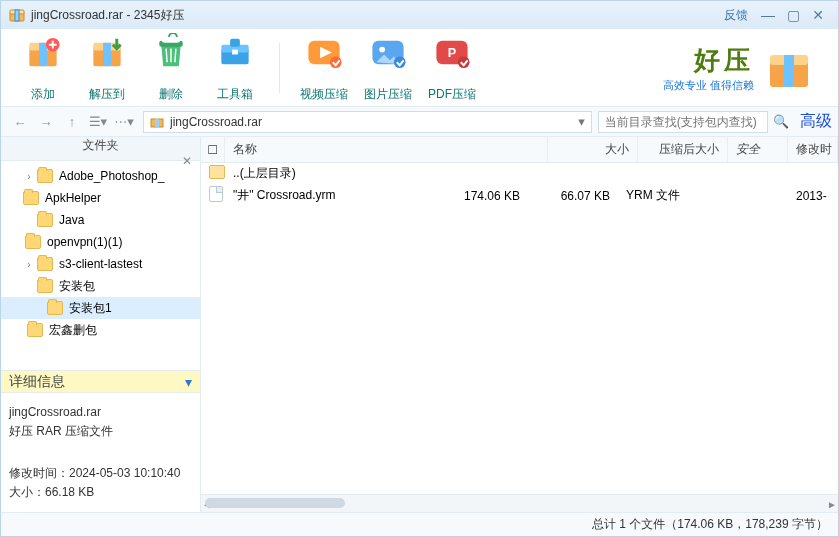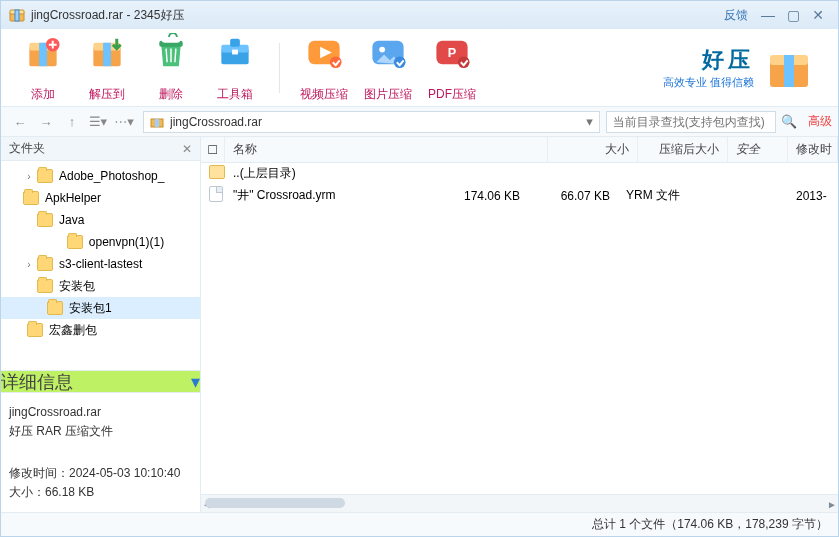--- a/index.html
+++ b/index.html
@@ -6,50 +6,50 @@
 body { background: #f0f0f0; width: 839px; height: 537px; overflow: hidden; }
 .window { width: 839px; height: 537px; background: #fff; border: 1px solid #bcd4ea; display: flex; flex-direction: column; position: relative; }
 .titlebar { height: 28px; background: linear-gradient(#e8f2fb, #dbeaf7); display: flex; align-items: center; padding: 0 8px; font-size: 12px; color: #333; }
 .titlebar .icon-app { width: 16px; height: 16px; margin-right: 6px; }
 .titlebar .spacer { flex: 1; }
 .titlebar .feedback { color: #3a77b5; margin-right: 7px; cursor: pointer; font-size: 12px; }
 .titlebar .winbtn { margin: 0 6px; cursor: pointer; color: #5b7a97; font-size: 14px; }
 .toolbar { height: 78px; background: #fff; display: flex; align-items: center; padding: 0 10px; border-bottom: 1px solid #e3ecf3; }
 .toolbar .tbtn { display: flex; flex-direction: column; align-items: center; justify-content: center; width: 64px; height: 70px; cursor: pointer; }
 .toolbar .tbtn .ti { width: 40px; height: 40px; border-radius: 6px; display: flex; align-items: center; justify-content: center; }
-.toolbar .tbtn span { font-size: 12px; color: #be185d; margin-top: 14px; }
+.toolbar .tbtn span { font-size: 12px; color: #0f766e; margin-top: 14px; }
 .toolbar .sep { width: 1px; height: 50px; background: #e6e6e6; margin: 0 12px; }
 .brand { margin-left: auto; display: flex; align-items: center; padding-right: 14px; }
 .brand .txt { display:flex; flex-direction: column; align-items: flex-end; margin-right: 10px;}
-.brand .big { font-size: 22px; font-weight: bold; color: #0369a1; letter-spacing: 4px;}
+.brand .big { font-size: 26px; font-weight: bold; color: #4d7c0f; letter-spacing: 4px;}
 .brand .small { font-size: 11px; color: #1e75d6; }
 .brand-icon { width: 50px; height: 50px; }
 .navbar { height: 30px; background: #f7fafd; border-bottom: 1px solid #e3ecf3; display: flex; align-items: center; padding: 0 6px; font-size: 13px; }
 .navbar .nbtn { width: 22px; height: 22px; display: flex; align-items: center; justify-content: center; color: #888; margin: 0 2px; cursor: pointer;}
 .navbar .addr { flex: 1; min-width: 0; height: 22px; background: #fff; border: 1px solid #cfdde9; display: flex; align-items: center; padding: 0 6px; margin: 0 6px; }
 .navbar .addr .fi { width: 14px; height: 14px; margin-right: 6px;}
 .navbar .addr-txt { flex: 1; font-size: 12px; color: #333; outline: none; border: none; background: transparent; }
 .navbar .drop { color: #777;}
 .navbar .search { width: 170px; height: 22px; border: 1px solid #cfdde9; background: #fff; padding: 0 6px; font-size: 12px; color: #aaa; display:flex; align-items:center; }
 .navbar .search input { border:none; outline:none; font-size:12px; width: 100%; color:#333;}
 .navbar .sicon { color:#5ea0e0; margin:0 6px; cursor:pointer;}
-.navbar .adv { color:#ef4444; font-size:12px; cursor:pointer; margin-left:4px;}
+.navbar .adv { color:#1d4ed8; font-size:16px; cursor:pointer; margin-left:4px;}
 .content { flex:1; display:flex; min-height:0; }
 .sidebar { width: 200px; border-right: 1px solid #e3ecf3; display:flex; flex-direction:column; min-width: 0;}
-.sidehdr { height: 24px; background: #f1f6fb; border-bottom:1px solid #e3ecf3; display:flex; align-items:center; padding:0 8px; font-size:12px; color:#444;}
+.sidehdr { height: 24px; background: #f1f6fb; border-bottom:1px solid #e3ecf3; display:flex; align-items:center; padding:0 8px; font-size:12px; color:#444;flex-direction:column;}
 .sidehdr .x { margin-left:auto; color:#888; cursor:pointer;}
 .tree { flex:1; overflow:auto; font-size:12px; padding:4px 0;}
 .tree .row { display:flex; align-items:center; height:22px; padding-left:8px; cursor:pointer; white-space:nowrap; overflow:hidden;}
 .tree .row.selected { background:#dbeeff;}
 .tree .chev { width:12px; text-align:center; color:#777; font-size:10px;}
 .tree .chev.none { visibility:hidden;}
 .tree .fld { width:16px; height:14px; background:#ffd776; border-radius:2px; margin:0 6px 0 2px; border:1px solid #e2b94d; position:relative;}
 .tree .fld::before{content:"";position:absolute;top:-3px;left:0;width:7px;height:3px;background:#ffd776;border:1px solid #e2b94d;border-bottom:none;border-radius:2px 2px 0 0;}
 .details { border-top:1px solid #e3ecf3; }
-.details .dhdr { height:22px; background:#bef264; display:flex; align-items:center; padding:0 0; font-size:18px; color:#444; border-bottom:1px solid #e3ecf3;}
+.details .dhdr { height:22px; background:#fef9c3; display:flex; align-items:center; padding:0 8px; font-size:14px; color:#444; border-bottom:1px solid #e3ecf3;}
 .details .dhdr .chev2 { margin-left:auto; color:#2a7bd0; cursor:pointer;}
 .details .dbody { padding:10px 8px; font-size:12px; color:#333; line-height:1.6;}
 .details .dbody .gap { height:22px;}
 .filepane { flex:1; display:flex; flex-direction:column; min-width:0;}
 .cols { height:26px; background:#f7fafd; border-bottom:1px solid #e3ecf3; display:flex; align-items:center; font-size:12px; color:#444;}
 .cols .col { padding:0 8px; border-right:1px solid #e9eef3; height:100%; display:flex; align-items:center; white-space:nowrap;}
 .c-ico{width:24px; justify-content:center;}
 .c-name{flex:1; min-width:120px;}
 .c-size{width:90px; justify-content:flex-end;}
 .c-comp{width:90px; justify-content:flex-end;}
@@ -208,21 +208,21 @@
           <div class="row" style="padding-left: 8px;">
             <span class="chev none">›</span>
             <span class="fld"></span>
             <span>ApkHelper</span>
           </div>
           <div class="row" style="padding-left: 22px;">
             <span class="chev none">›</span>
             <span class="fld"></span>
             <span>Java</span>
           </div>
-          <div class="row" style="padding-left: 16px; justify-content: center;">
+          <div class="row" style="padding-left: 10px;">
             <span class="chev none">›</span>
             <span class="fld"></span>
             <span>openvpn(1)(1)</span>
           </div>
           <div class="row" style="padding-left: 22px;">
             <span class="chev">›</span>
             <span class="fld"></span>
             <span>s3-client-lastest</span>
           </div>
           <div class="row" style="padding-left: 22px;">

